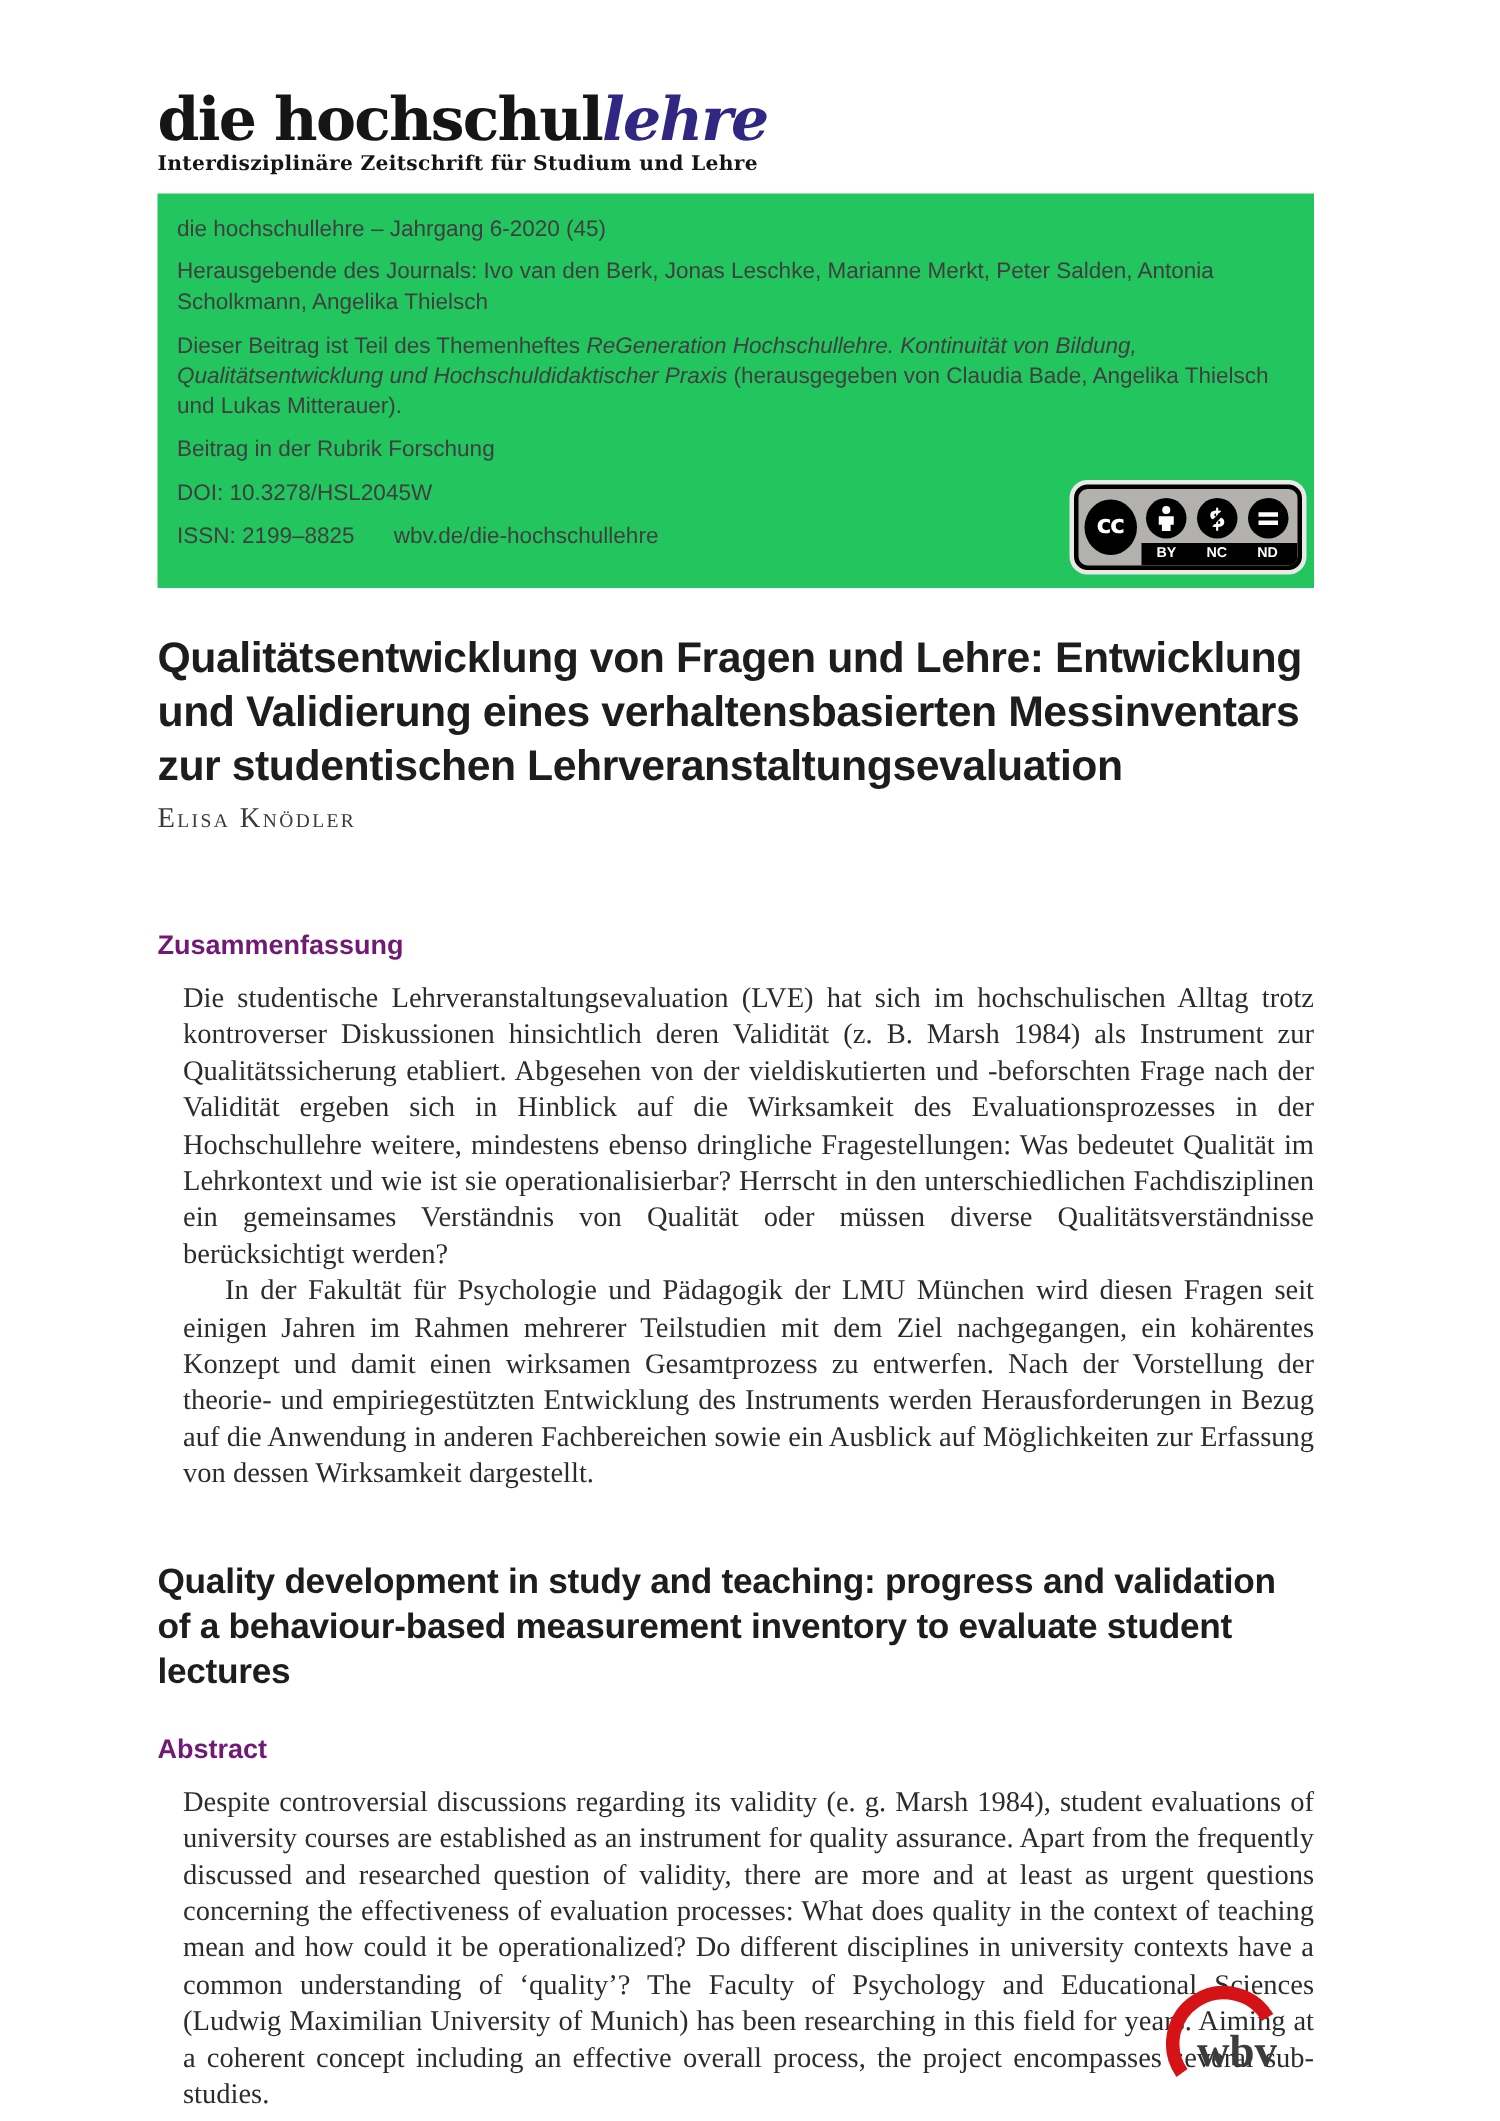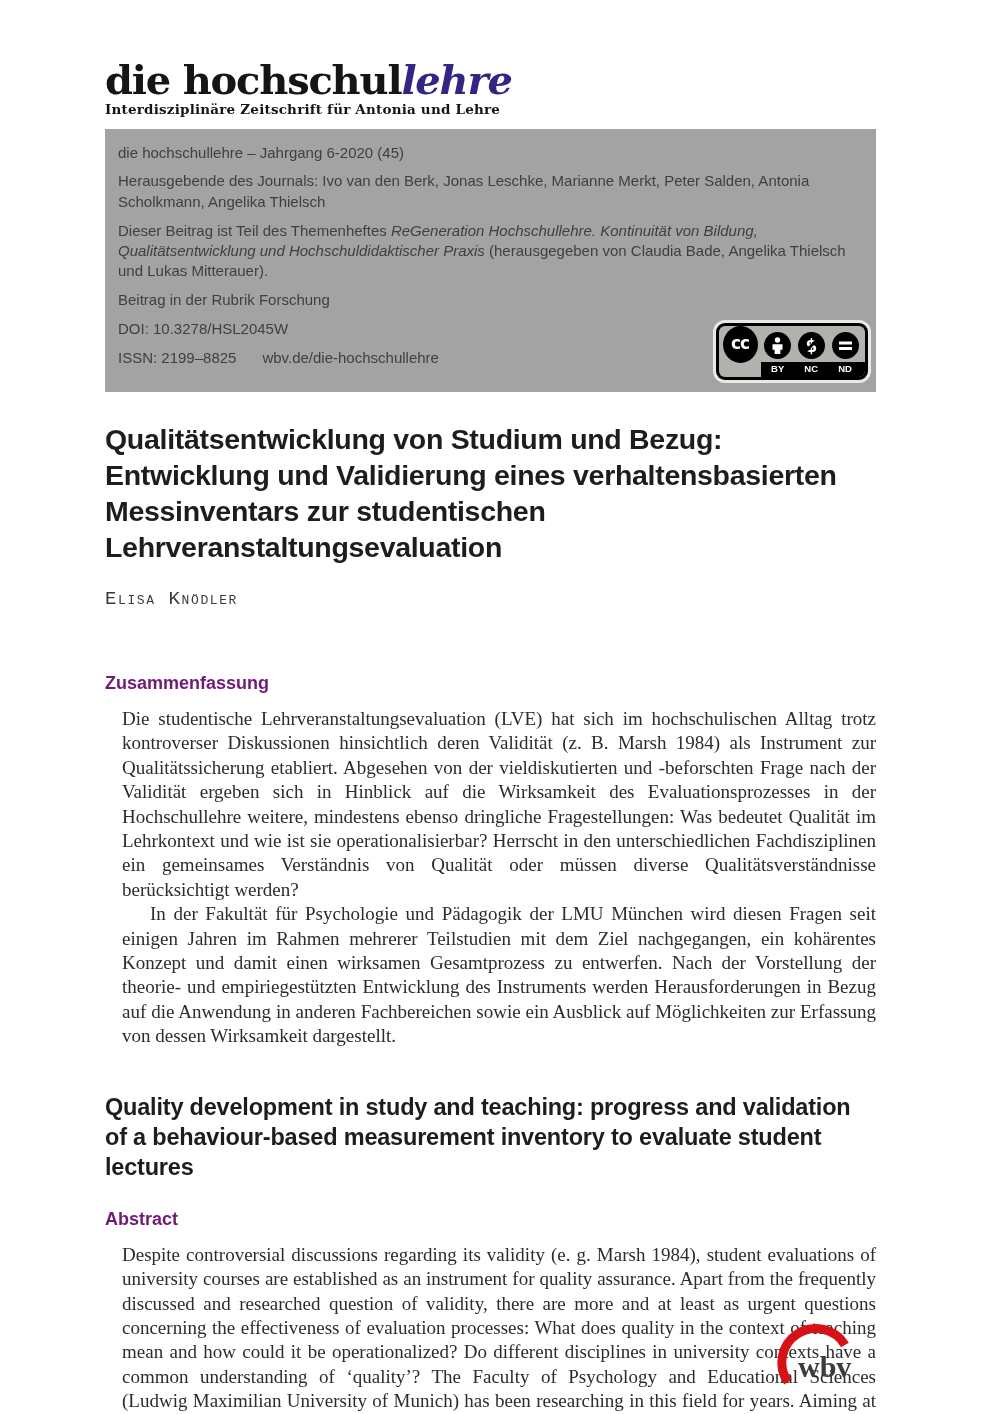--- a/index.html
+++ b/index.html
@@ -9,52 +9,52 @@
 
   
   .masthead { line-height:1; }
   .logo-line { font-family:"DejaVu Serif", serif; font-weight:bold;
                font-size:40px; letter-spacing:-1.2px; color:#151515; }
   .logo-accent { font-style:italic;margin-top:10px; }
   .logo-sub { font-family:"DejaVu Serif", serif; font-weight:bold;
               font-size:13.5px; color:#151515; margin-top:3px; letter-spacing:0.2px; }
 
   
-  .meta-box { position:relative; margin-top:12px; background:#a3a3a3;
+  .meta-box { position:relative; margin-top:12px; background:#22c55e;
               padding:14px 16px 15px 13px; font-size:15px; line-height:1.36;
               color:#3f3f3f; }
   .meta-box p { margin:0 0 8.5px 0; }
   .meta-box p:last-child { margin-bottom:0; }
   .meta-italic { font-style:italic; }
   .issn-website { margin-left:26px; }
 
   
   .cc-badge { position:absolute; right:8px; bottom:12px; width:146px; height:51px;
               background:#000; border-radius:9px; padding:3px;
               box-shadow:0 0 0 3px #e9e9e7; }
   .cc-inner { position:relative; width:100%; height:100%; background:#b3b1ae;
               border-radius:6px; display:flex; overflow:hidden; }
-  .cc-main { width:42px; display:flex; align-items:flex-start; justify-content:center; }
+  .cc-main { width:42px; display:flex; align-items:center; justify-content:center; }
   .cc-circle-big { width:35px; height:35px; border-radius:50%; background:#000;
                    color:#fff; display:flex; align-items:center; justify-content:center;
                    font-weight:bold; font-size:17px; letter-spacing:-1px;
                    font-family:"DejaVu Sans", sans-serif; padding-bottom:2px; }
   .cc-right { flex:1; display:flex; flex-direction:column; }
   .cc-icons-row { flex:1; display:flex; justify-content:space-around;
                   align-items:center; padding:2px 3px 0 0; }
   .cc-circle { width:27px; height:27px; border-radius:50%; background:#000;
                display:flex; align-items:center; justify-content:center; }
   .cc-labels { height:15px; background:#000; display:flex;
                justify-content:space-around; align-items:center;
                color:#fff; font-size:9.5px; font-weight:bold; padding-right:3px; }
 
   
   .title-de { margin:29px 0 0 0; font-size:28.5px; line-height:36px;
               font-weight:bold; color:#1d1d1d; letter-spacing:-0.3px; }
-  .author { margin-top:23px; font-family:Liberation Mono, monospace;
+  .author { margin-top:6px; font-family:Liberation Serif, serif;
             font-variant:small-caps; font-size:19px; letter-spacing:1.6px;
             color:#3a3a3a; }
   .sec-heading { margin:0; font-size:18px; font-weight:bold; color:#701a75; }
   .sec-heading.de { margin-top:63px; }
   .sec-heading.en { margin-top:27px; }
   .body-text { font-family:"Liberation Serif", serif; font-size:19px;
                line-height:24.4px; color:#2c2c2c; text-align:justify;
                margin:13px 0 0 17px; }
   .body-text.cont { margin-top:0; text-indent:28px; }
   .keywords { margin-top:14px; }
@@ -65,21 +65,21 @@
   
   .publisher-logo { position:absolute; right:140px; top:1318px; width:92px; height:72px; }
 </style>
 </head>
 <body>
 
 <div class="page">
 
   <header class="masthead">
     <div class="logo-line"><span>die hochschul</span><span class="logo-accent" style="color:#312783">lehre</span></div>
-    <div class="logo-sub">Interdisziplinäre Zeitschrift für Antonia und Lehre</div>
+    <div class="logo-sub">Interdisziplinäre Zeitschrift für Studium und Lehre</div>
   </header>
 
   <section class="meta-box">
     <p>die hochschullehre – Jahrgang 6-2020 (45)</p>
     <p>Herausgebende des Journals: Ivo van den Berk, Jonas Leschke, Marianne Merkt, Peter Salden, Antonia Scholkmann, Angelika Thielsch</p>
     <p><span>Dieser Beitrag ist Teil des Themenheftes </span><span class="meta-italic">ReGeneration Hochschullehre. Kontinuität von Bildung, Qualitätsentwicklung und Hochschuldidaktischer Praxis</span><span> (herausgegeben von Claudia Bade, Angelika Thielsch und Lukas Mitterauer).</span></p>
     <p>Beitrag in der Rubrik Forschung</p>
     <p>DOI: 10.3278/HSL2045W</p>
     <p><span>ISSN: 2199–8825</span><span class="issn-website">wbv.de/die-hochschullehre</span></p>
 
@@ -112,21 +112,21 @@
           <div class="cc-labels">
             <span>BY</span>
             <span>NC</span>
             <span>ND</span>
           </div>
         </div>
       </div>
     </div>
   </section>
 
-  <h1 class="title-de">Qualitätsentwicklung von Studium und Bezug: Entwicklung und Validierung eines verhaltensbasierten Messinventars zur studentischen Lehrveranstaltungsevaluation</h1>
+  <h1 class="title-de">Qualitätsentwicklung von Fragen und Lehre: Entwicklung und Validierung eines verhaltensbasierten Messinventars zur studentischen Lehrveranstaltungsevaluation</h1>
   <div class="author">Elisa Knödler</div>
 
   <h2 class="sec-heading de">Zusammenfassung</h2>
   <p class="body-text">Die studentische Lehrveranstaltungsevaluation (LVE) hat sich im hochschulischen Alltag trotz kontroverser Diskussionen hinsichtlich deren Validität (z. B. Marsh 1984) als Instrument zur Qualitätssicherung etabliert. Abgesehen von der vieldiskutierten und -beforschten Frage nach der Validität ergeben sich in Hinblick auf die Wirksamkeit des Evaluationsprozesses in der Hochschullehre weitere, mindestens ebenso dringliche Fragestellungen: Was bedeutet Qualität im Lehrkontext und wie ist sie operationalisierbar? Herrscht in den unterschiedlichen Fachdisziplinen ein gemeinsames Verständnis von Qualität oder müssen diverse Qualitätsverständnisse berücksichtigt werden?</p>
   <p class="body-text cont">In der Fakultät für Psychologie und Pädagogik der LMU München wird diesen Fragen seit einigen Jahren im Rahmen mehrerer Teilstudien mit dem Ziel nachgegangen, ein kohärentes Konzept und damit einen wirksamen Gesamtprozess zu entwerfen. Nach der Vorstellung der theorie- und empiriegestützten Entwicklung des Instruments werden Herausforderungen in Bezug auf die Anwendung in anderen Fachbereichen sowie ein Ausblick auf Möglichkeiten zur Erfassung von dessen Wirksamkeit dargestellt.</p>
 
 
   <h1 class="title-en">Quality development in study and teaching: progress and validation of a behaviour-based measurement inventory to evaluate student lectures</h1>
   <h2 class="sec-heading en">Abstract</h2>
   <p class="body-text">Despite controversial discussions regarding its validity (e. g. Marsh 1984), student evaluations of university courses are established as an instrument for quality assurance. Apart from the frequently discussed and researched question of validity, there are more and at least as urgent questions concerning the effectiveness of evaluation processes: What does quality in the context of teaching mean and how could it be operationalized? Do different disciplines in university contexts have a common understanding of ‘quality’? The Faculty of Psychology and Educational Sciences (Ludwig Maximilian University of Munich) has been researching in this field for years. Aiming at a coherent concept including an effective overall process, the project encompasses several sub-studies.</p>

